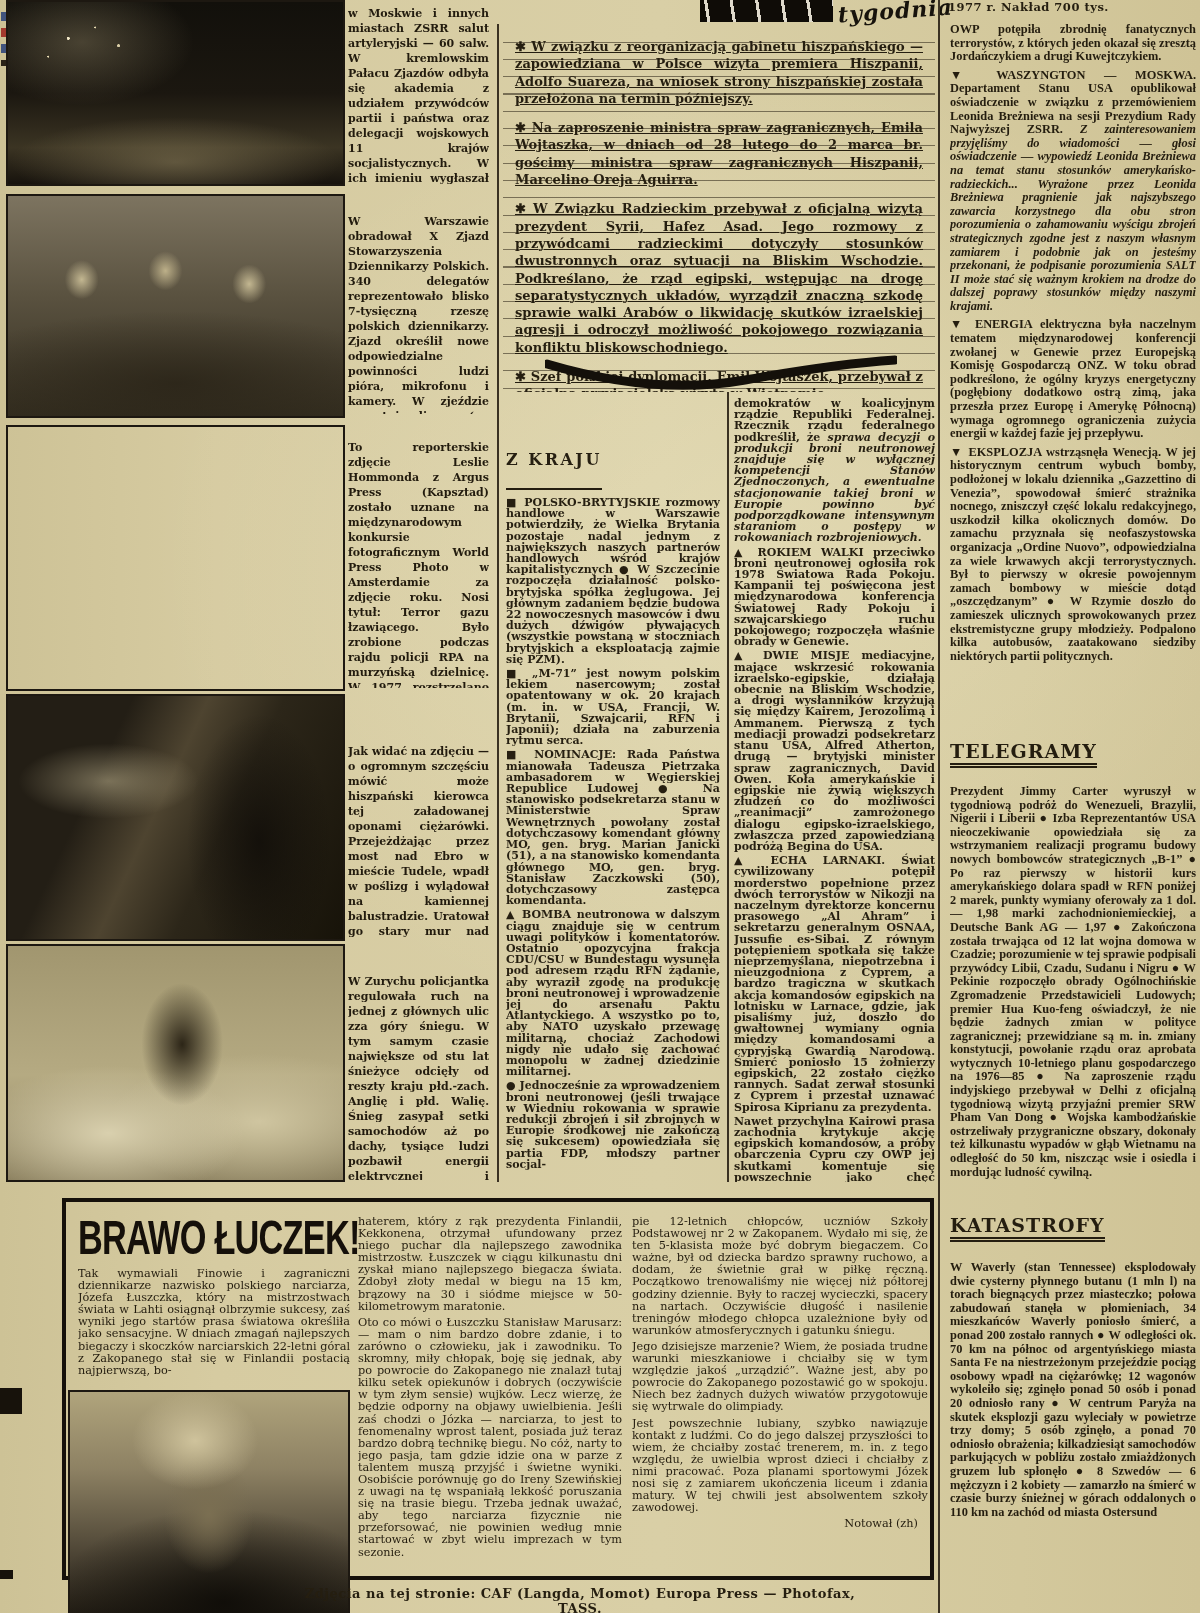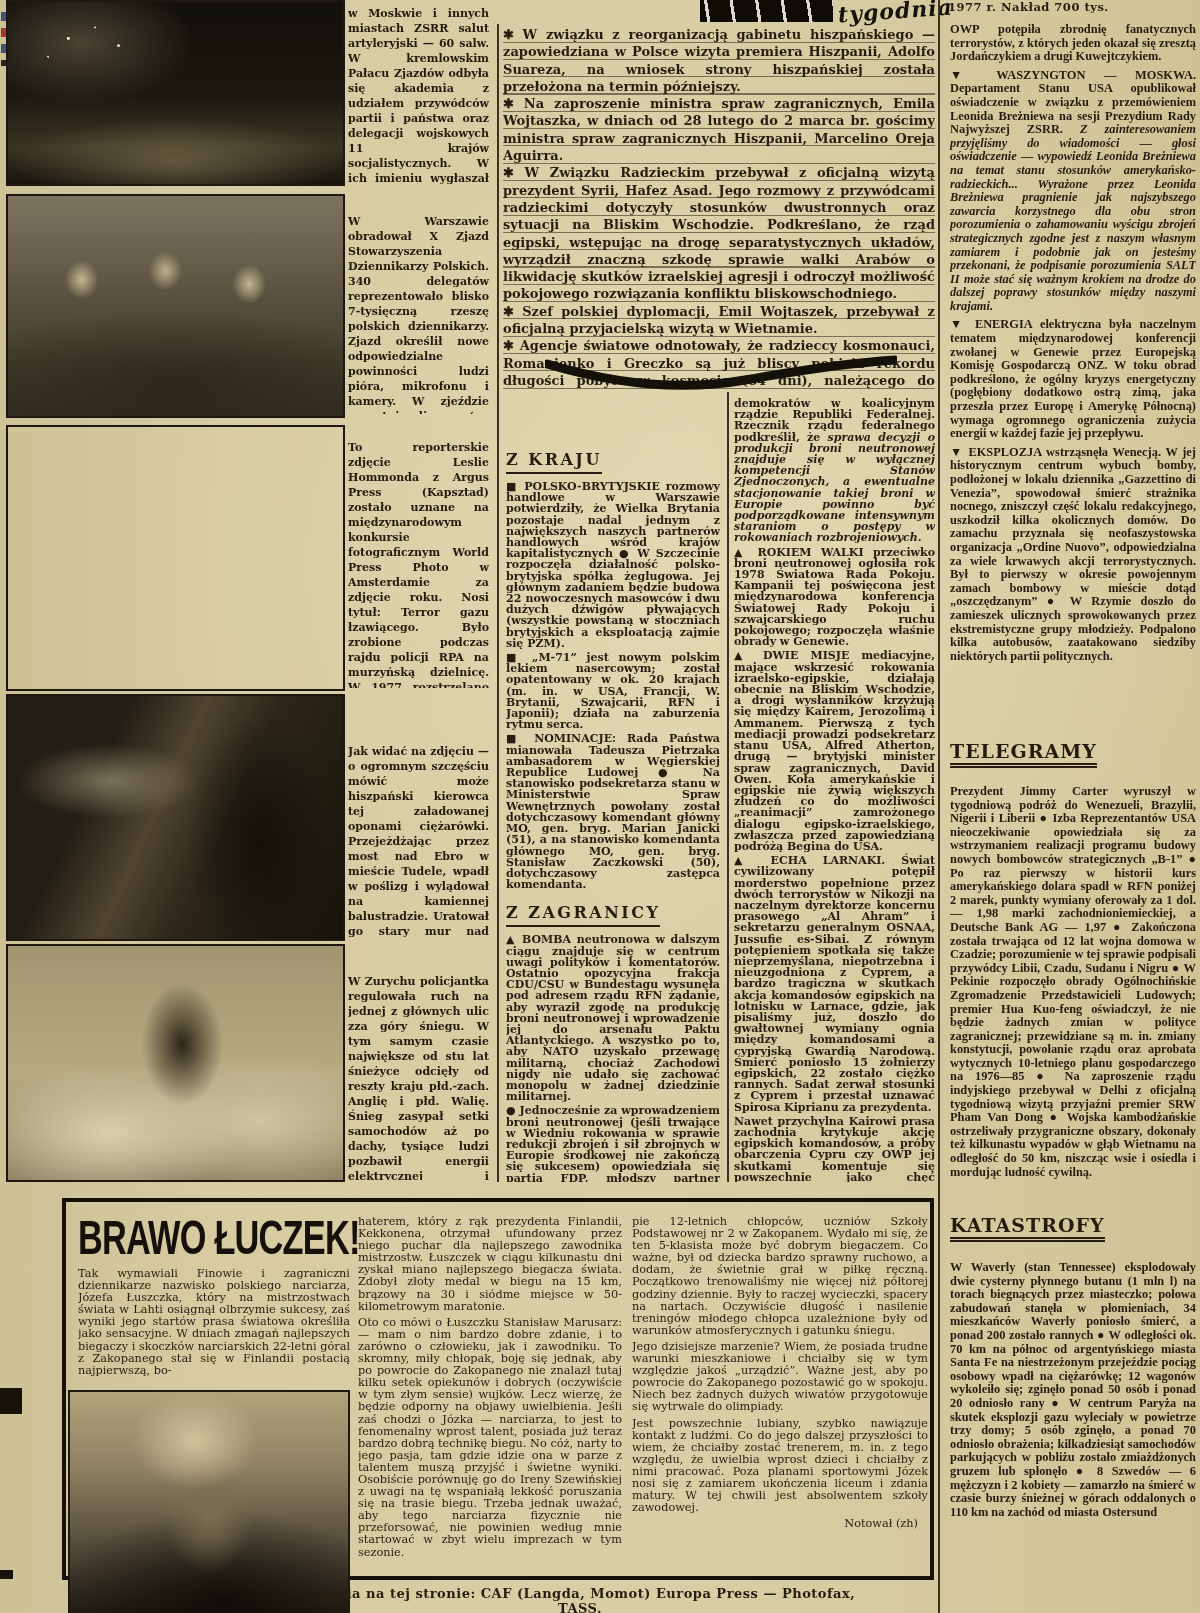--- a/index.html
+++ b/index.html
@@ -92,38 +92,38 @@
   .cap2{top:214px; height:200px;}
   .cap3{top:440px; height:248px;}
   .cap4{top:744px; height:196px;}
   .cap5{top:974px; height:206px;}
   
   .star-block{
     position:absolute; left:503px; top:26px; width:432px; height:366px; overflow:hidden;
     font-weight:700; font-size:13px; line-height:17.3px; text-align:justify;
     background:repeating-linear-gradient(180deg, transparent 0 15.6px, rgba(40,32,18,.55) 15.6px 16.7px, transparent 16.7px 17.3px);
   }
-  .star-block p{margin:0;}
+  .star-block p{margin:12px;text-decoration:underline;}
   .swoosh{position:absolute; left:545px; top:330px; width:352px; height:72px;}
   
   .krotko-box{
     position:absolute; left:503px; top:392px; width:219px; height:48px;
     border:3.5px solid #17130c; display:flex; align-items:center; justify-content:center;
   }
   .krotko-title{
     font-family:"Liberation Sans", sans-serif; font-weight:bold; font-size:27px; letter-spacing:3px; color:#17130c;
     transform:scaleY(1.05);
   }
   .col{position:absolute; text-align:justify; font-weight:700; overflow:hidden; color:#261f11;}
   .col p{margin:0 0 3px;}
   .col1{left:506px; top:450px; width:214px; height:732px; font-size:11px; line-height:11.2px;}
   .col2{left:734px; top:398px; width:201px; height:784px; font-size:11px; line-height:11.2px;}
   .sec-head{
     display:inline-block; font-weight:700; font-size:16px; letter-spacing:2.5px;
-    border-bottom:2.5px solid #241d10; padding-bottom:2px; margin:0 0 7px; line-height:20px;
+    border-bottom:2.5px solid #241d10; padding-bottom:18px; margin:0 0 7px; line-height:20px;
   }
   .mt{margin-top:10px;}
   .it{font-style:italic;}
   
   .rcol{position:absolute; left:950px; top:18px; width:246px; height:1595px; font-weight:700;
         font-size:12.4px; line-height:13.6px; text-align:justify; color:#241d0f;}
   .rcol p{margin:5px 0 2px;font-family:Liberation Serif, serif;}
   .rtop{position:absolute; top:0; left:0; right:0; height:718px; overflow:hidden;}
   .rhead{
     position:absolute; left:0; display:inline-block;
@@ -194,21 +194,20 @@
   <svg class="swoosh" viewBox="0 0 352 72">
     <path d="M2,34 Q110,66 200,50 T350,30" fill="none" stroke="#14100a" stroke-width="9" stroke-linecap="round"></path>
   </svg>
 
 
   <div class="col col1">
     <div><span class="sec-head">Z KRAJU</span></div>
     <p>■ POLSKO-BRYTYJSKIE rozmowy handlowe w Warszawie potwierdziły, że Wielka Brytania pozostaje nadal jednym z największych naszych partnerów handlowych wśród krajów kapitalistycznych ● W Szczecinie rozpoczęła działalność polsko-brytyjska spółka żeglugowa. Jej głównym zadaniem będzie budowa 22 nowoczesnych masowców i dwu dużych dźwigów pływających (wszystkie powstaną w stoczniach brytyjskich a eksploatacją zajmie się PŻM).</p>
     <p>■ „M-71” jest nowym polskim lekiem nasercowym; został opatentowany w ok. 20 krajach (m. in. w USA, Francji, W. Brytanii, Szwajcarii, RFN i Japonii); działa na zaburzenia rytmu serca.</p>
     <p>■ NOMINACJE: Rada Państwa mianowała Tadeusza Pietrzaka ambasadorem w Węgierskiej Republice Ludowej ● Na stanowisko podsekretarza stanu w Ministerstwie Spraw Wewnętrznych powołany został dotychczasowy komendant główny MO, gen. bryg. Marian Janicki (51), a na stanowisko komendanta głównego MO, gen. bryg. Stanisław Zaczkowski (50), dotychczasowy zastępca komendanta.</p>
-    <div><span class="sec-head mt">Z ZAGRANICY</span></div>
     <p>▲ BOMBA neutronowa w dalszym ciągu znajduje się w centrum uwagi polityków i komentatorów. Ostatnio opozycyjna frakcja CDU/CSU w Bundestagu wysunęła pod adresem rządu RFN żądanie, aby wyraził zgodę na produkcję broni neutronowej i wprowadzenie jej do arsenału Paktu Atlantyckiego. A wszystko po to, aby NATO uzyskało przewagę militarną, chociaż Zachodowi nigdy nie udało się zachować monopolu w żadnej dziedzinie militarnej.</p>
     <p>● Jednocześnie za wprowadzeniem broni neutronowej (jeśli trwające w Wiedniu rokowania w sprawie redukcji zbrojeń i sił zbrojnych w Europie środkowej nie zakończą się sukcesem) opowiedziała się partia FDP, młodszy partner socjal-</p>
   </div>
 
   <div class="col col2">
     <p><span>demokratów w koalicyjnym rządzie Republiki Federalnej. Rzecznik rządu federalnego podkreślił, że </span><span class="it">sprawa decyzji o produkcji broni neutronowej znajduje się w wyłącznej kompetencji Stanów Zjednoczonych, a ewentualne stacjonowanie takiej broni w Europie powinno być podporządkowane intensywnym staraniom o postępy w rokowaniach rozbrojeniowych.</span></p>
     <p>▲ ROKIEM WALKI przeciwko broni neutronowej ogłosiła rok 1978 Światowa Rada Pokoju. Kampanii tej poświęcona jest międzynarodowa konferencja Światowej Rady Pokoju i szwajcarskiego ruchu pokojowego; rozpoczęła właśnie obrady w Genewie.</p>
     <p>▲ DWIE MISJE mediacyjne, mające wskrzesić rokowania izraelsko-egipskie, działają obecnie na Bliskim Wschodzie, a drogi wysłanników krzyżują się między Kairem, Jerozolimą i Ammanem. Pierwszą z tych mediacji prowadzi podsekretarz stanu USA, Alfred Atherton, drugą — brytyjski minister spraw zagranicznych, David Owen. Koła amerykańskie i egipskie nie żywią większych złudzeń co do możliwości „reanimacji” zamrożonego dialogu egipsko-izraelskiego, zwłaszcza przed zapowiedzianą podróżą Begina do USA.</p>
     <p>▲ ECHA LARNAKI. Świat cywilizowany potępił morderstwo popełnione przez dwóch terrorystów w Nikozji na naczelnym dyrektorze koncernu prasowego „Al Ahram” i sekretarzu generalnym OSNAA, Jussufie es-Sibai. Z równym potępieniem spotkała się także nieprzemyślana, niepotrzebna i nieuzgodniona z Cyprem, a bardzo tragiczna w skutkach akcja komandosów egipskich na lotnisku w Larnace, gdzie, jak pisaliśmy już, doszło do gwałtownej wymiany ognia między komandosami a cypryjską Gwardią Narodową. Śmierć poniosło 15 żołnierzy egipskich, 22 zostało ciężko rannych. Sadat zerwał stosunki z Cyprem i przestał uznawać Spirosa Kiprianu za prezydenta.</p>
     <p>Nawet przychylna Kairowi prasa zachodnia krytykuje akcję egipskich komandosów, a próby obarczenia Cypru czy OWP jej skutkami komentuje się powszechnie jako chęć odwrócenia uwagi od tej kompromitacji. Warto podkreślić, że</p>

